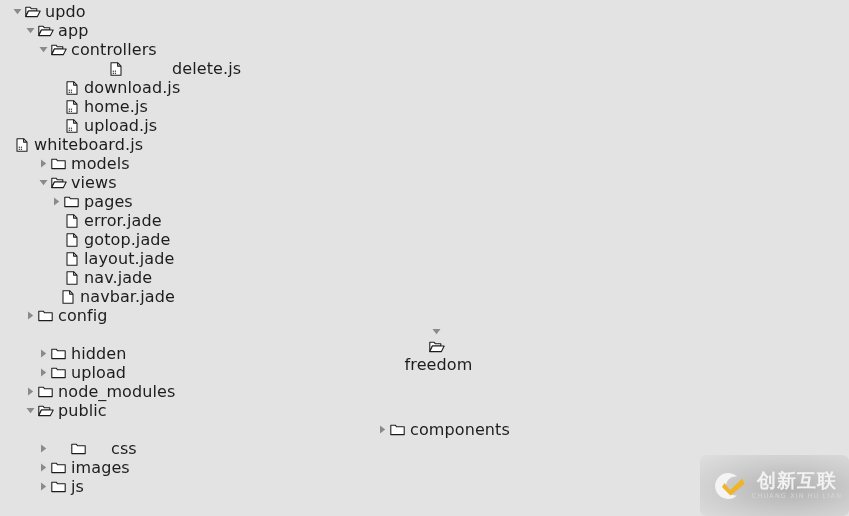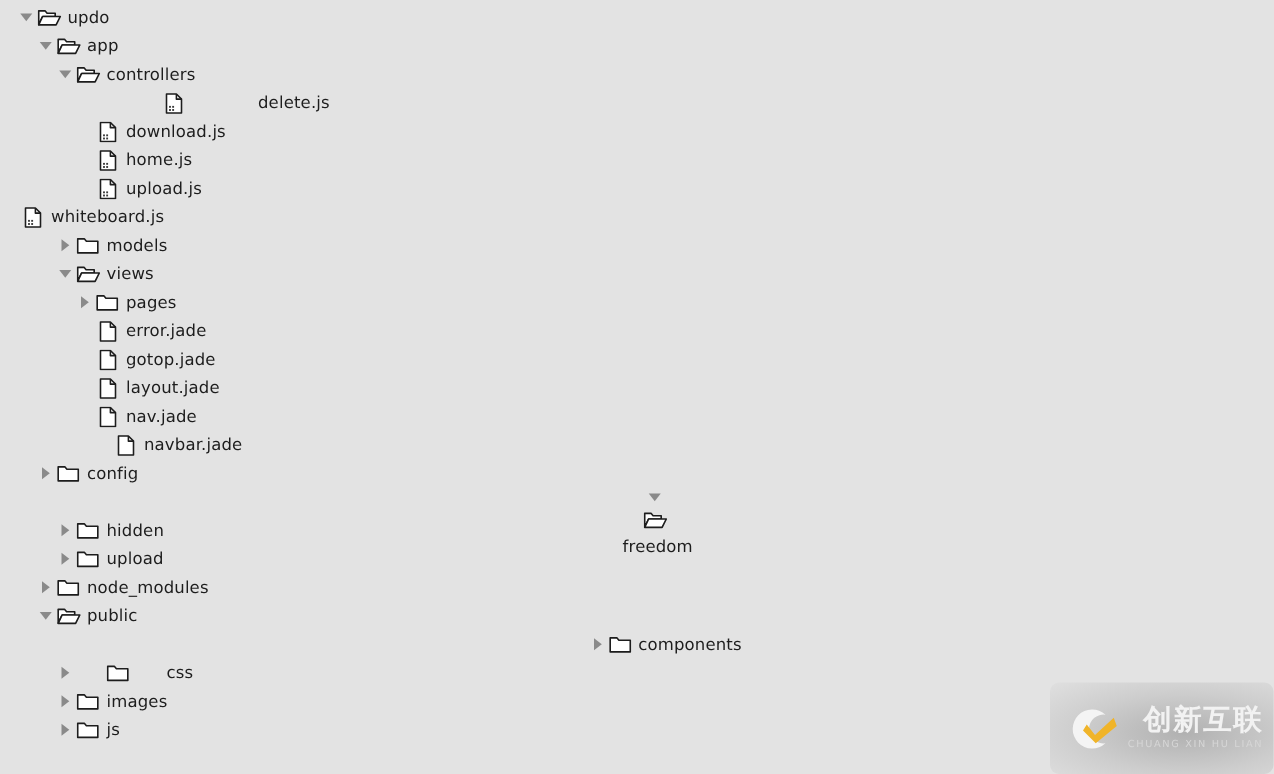--- a/index.html
+++ b/index.html
@@ -51,21 +51,21 @@
     height: 19px;
     flex: 0 0 17px;
     display: flex;
     align-items: center;
     justify-content: center;
   }
   .icon svg { display: block; }
 
   .label {
     padding-left: 4px;
-    font-size: 11px;
+    font-size: 16px;
     color: #1d1d1d;
     letter-spacing: 0.1px;
   }
 
   
   #watermark {
     position: absolute;
     right: 0;
     bottom: 0;
     width: 149px;
@@ -82,21 +82,21 @@
     border-radius: 6px;
     display: flex;
     align-items: center;
     justify-content: center;
     gap: 5px;
   }
   .wm-mark { width: 40px; height: 40px; flex: 0 0 40px; }
   .wm-text {
     display: flex;
     flex-direction: column;
-    align-items: flex-end;
+    align-items: center;
     justify-content: center;
     line-height: 1;
   }
   .wm-cn {
     font-size: 19px;
     font-weight: bold;
     color: #f2f2f2;
     letter-spacing: 1px;
     font-family: "DejaVu Sans", sans-serif;
   }
@@ -297,21 +297,21 @@
     <div class="row" style="padding-left: 50px;">
       <span class="twisty"></span>
       <span class="icon">
         <svg width="12" height="14" viewBox="0 0 12 14">
           <path d="M1 0.7 L7.6 0.7 L11 4.1 L11 13.3 L1 13.3 Z" fill="#ffffff" stroke="#1d1d1d" stroke-width="1.05" stroke-linejoin="round"></path>
           <path d="M7.6 0.7 L7.6 4.1 L11 4.1" fill="none" stroke="#1d1d1d" stroke-width="1.05" stroke-linejoin="round"></path>
         </svg>
       </span>
       <span class="label">nav.jade</span>
     </div>
-    <div class="row" style="padding-left: 62px;">
+    <div class="row" style="padding-left: 46px;">
       <span class="twisty"></span>
       <span class="icon">
         <svg width="12" height="14" viewBox="0 0 12 14">
           <path d="M1 0.7 L7.6 0.7 L11 4.1 L11 13.3 L1 13.3 Z" fill="#ffffff" stroke="#1d1d1d" stroke-width="1.05" stroke-linejoin="round"></path>
           <path d="M7.6 0.7 L7.6 4.1 L11 4.1" fill="none" stroke="#1d1d1d" stroke-width="1.05" stroke-linejoin="round"></path>
         </svg>
       </span>
       <span class="label">navbar.jade</span>
     </div>
     <div class="row" style="padding-left: 24px;">

